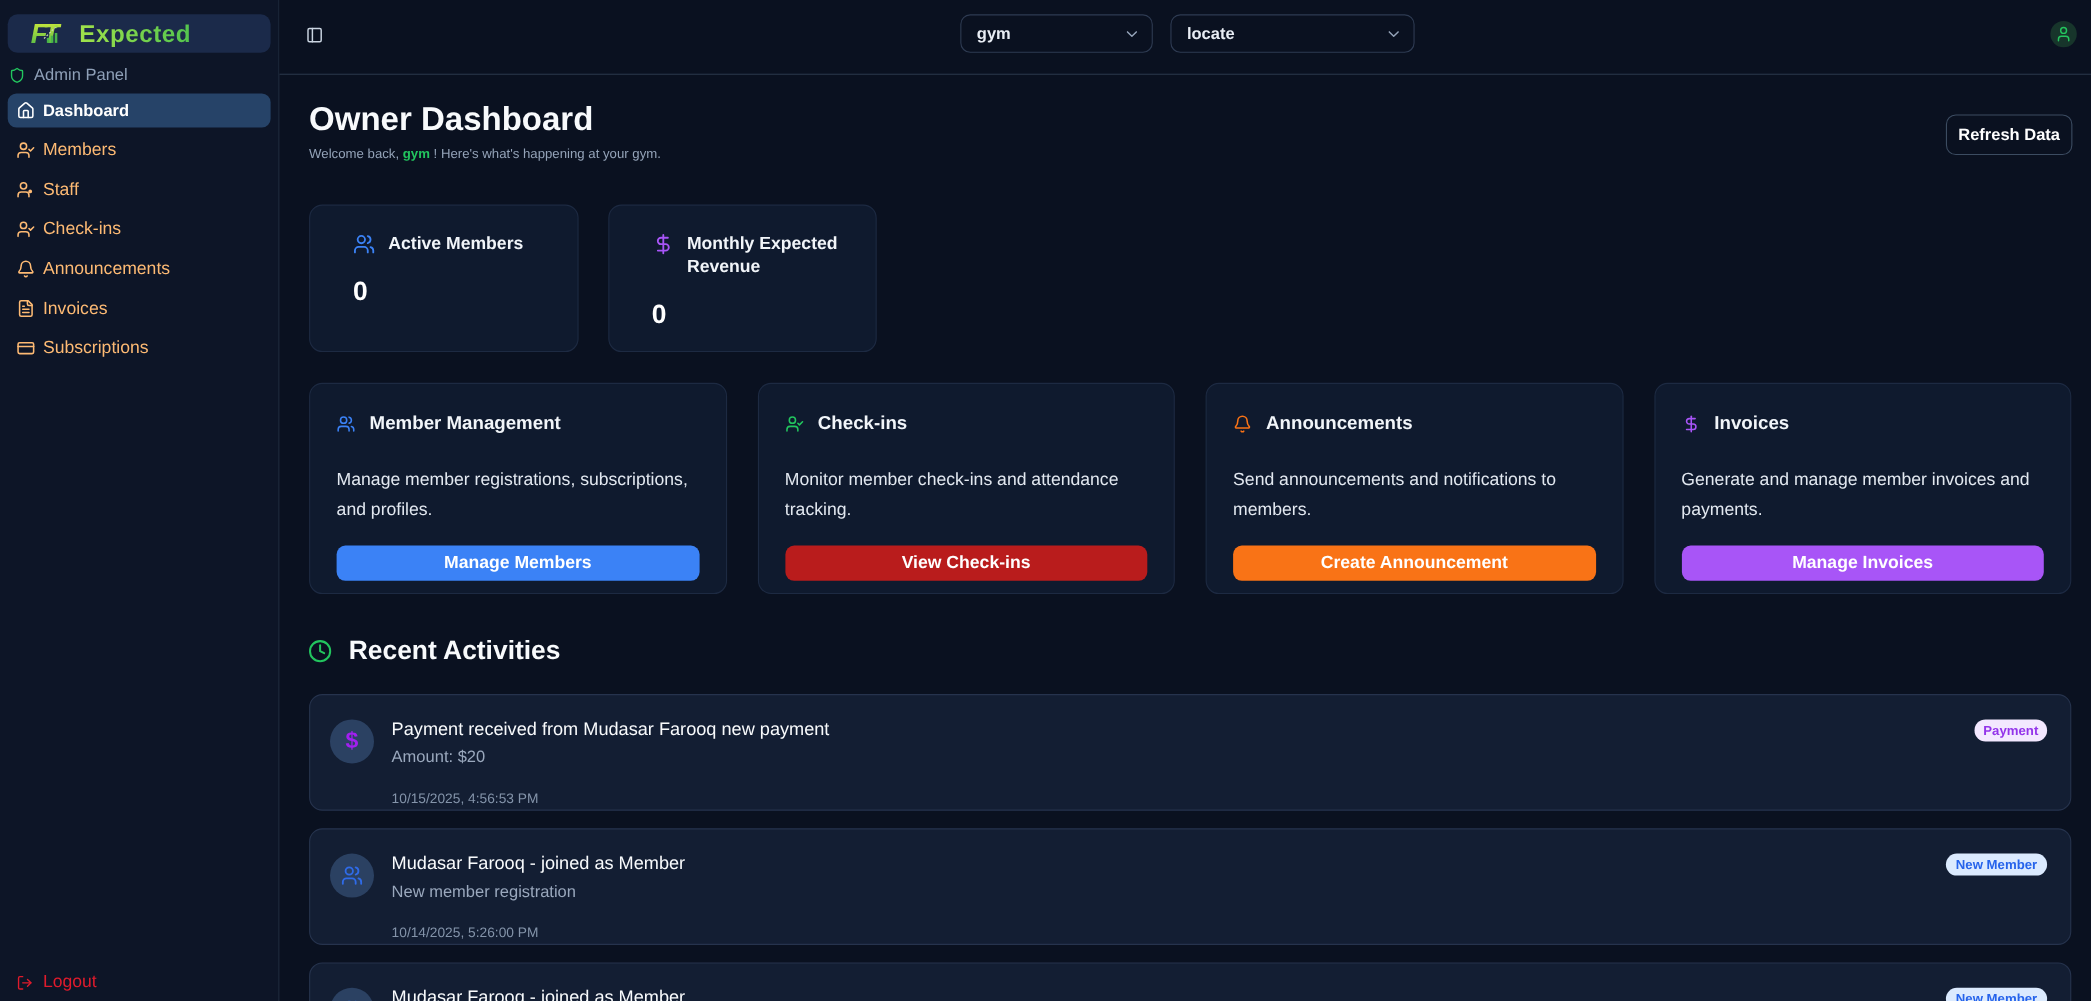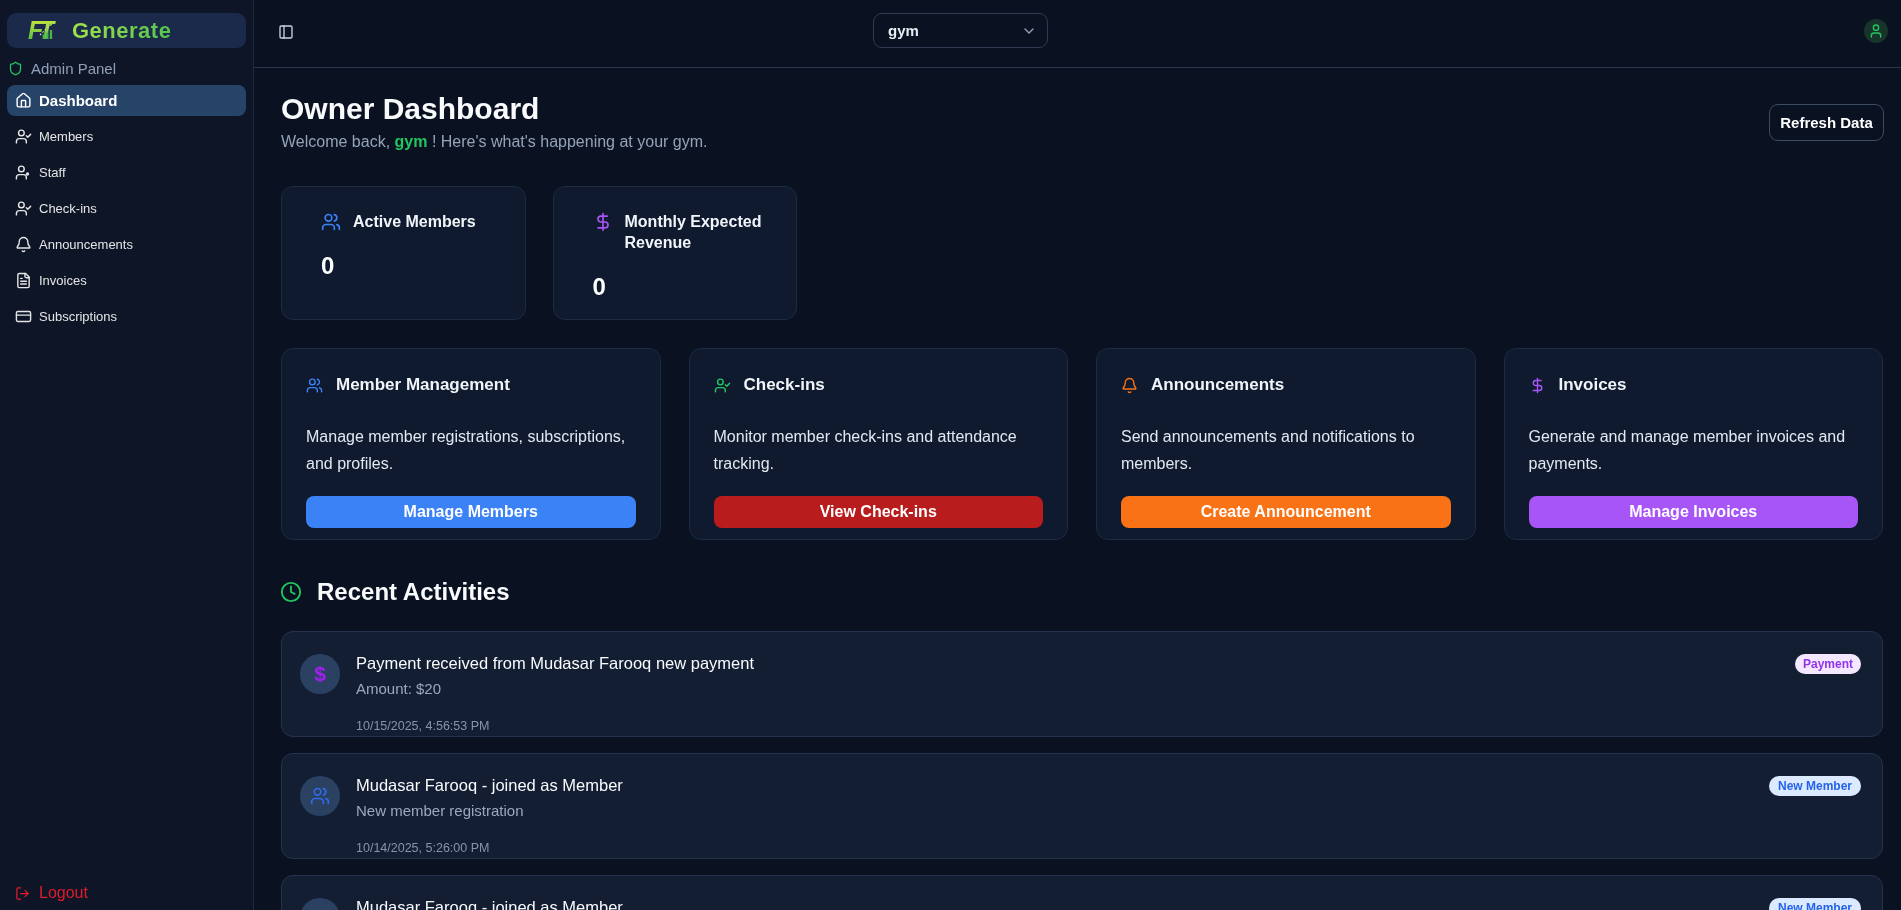--- a/index.html
+++ b/index.html
@@ -5,36 +5,36 @@
 *{margin:0;padding:0;box-sizing:border-box}
 html,body{width:1901px;height:910px;overflow:hidden}
 body{background:#0a1120;font-family:"Liberation Sans",sans-serif;position:relative}
 svg{display:block}
 
 .sidebar{position:absolute;left:0;top:0;width:254px;height:910px;background:#0d1527;border-right:1px solid #1f2a3d}
 .logo-box{position:absolute;left:7px;top:13px;width:239px;height:35px;background:#1b2a4a;border-radius:9px;display:flex;align-items:center;padding-left:21px}
 .logo-text{font-size:22px;font-weight:bold;margin-left:16px;letter-spacing:-0.8px;background:linear-gradient(90deg,#a0e24b,#53c44e);-webkit-background-clip:text;background-clip:text;color:transparent;letter-spacing:0.5px}
 .admin{position:absolute;left:8px;top:60px;display:flex;align-items:center;gap:8px;color:#8fa0b8;font-size:15px}
 .nav{position:absolute;left:7px;top:85px;width:239px}
-.nav-item{display:flex;align-items:center;gap:7px;height:31px;margin-bottom:5px;padding-left:8px;border-radius:8px;color:#e5e5e5;font-size:13px}
+.nav-item{display:flex;align-items:center;gap:7px;height:31px;margin-bottom:5px;padding-left:8px;border-radius:8px;color:#fdba74;font-size:16px}
 .nav-item.active{background:#264368;color:#fff;font-weight:bold;font-size:15px}
 .nav-item svg{flex:0 0 auto}
 .logout{position:absolute;left:15px;top:884px;display:flex;align-items:center;gap:9px;color:#e01b2c;font-size:16px}
 
 .topbar{position:absolute;left:254px;top:0;width:1647px;height:68px;border-bottom:1px solid #2a3649;background:#0a1120}
 .panel-ico{position:absolute;left:24px;top:24px;color:#cbd5e1}
 .select{position:absolute;top:13px;height:35px;border:1px solid #2e3b52;border-radius:9px;display:flex;align-items:center;color:#e8edf4;font-size:15px;padding-left:14px;font-weight:bold}
 .select .chev{position:absolute;right:10px;top:9px;color:#94a3b8}
 .sel1{left:619px;width:175px}
 .sel2{left:810px;width:222px}
 .avatar{position:absolute;left:1610px;top:19px;width:24px;height:24px;border-radius:50%;background:#17352b;display:flex;align-items:center;justify-content:center;color:#24c55e}
 
 .content{position:absolute;left:254px;top:0;width:1647px;height:910px}
 h1{position:absolute;left:27px;top:92px;font-size:30px;color:#f8fafc;font-weight:bold}
-.welcome{position:absolute;left:27px;top:133px;font-size:16px;color:#94a3b8}
+.welcome{position:absolute;left:27px;top:133px;font-size:12px;color:#94a3b8}
 .welcome b{color:#22c55e}
 .refresh{position:absolute;left:1515px;top:104px;width:115px;height:37px;border:1px solid #3c4c61;border-radius:9px;display:flex;align-items:center;justify-content:center;color:#fff;font-size:15px;font-weight:bold}
 
 .stats{position:absolute;left:27px;top:186px;width:1602px;display:grid;grid-template-columns:repeat(6,1fr);gap:27px}
 .stat-card{height:134px;background:#0f1a2e;border:1px solid #1d2a42;border-radius:12px;padding:24px 0 0 39px;display:flex;flex-direction:column;align-items:flex-start}
 .stat-inner{display:flex;flex-direction:column}
 .stat-title{display:flex;gap:12px}
 .stat-title svg{margin-top:1px;flex:0 0 auto}
 .stat-title span{font-size:16px;line-height:21px;font-weight:bold;color:#f1f5f9}
 .stat-val{font-size:24px;font-weight:bold;color:#fff;margin-top:20px}
@@ -77,21 +77,21 @@
       </linearGradient>
         </defs>
       <text x="0" y="21" font-family="Liberation Sans" font-weight="bold" font-style="italic" font-size="25" fill="url(#lg)">F</text>
       <text x="10.8" y="21" font-family="Liberation Sans" font-weight="bold" font-style="italic" font-size="25" fill="url(#lg)">T</text>
       <rect x="14.6" y="16.5" width="2.3" height="4.5" fill="#4ab549"></rect>
       <rect x="18.2" y="14.5" width="2.3" height="6.5" fill="#4ab549"></rect>
       <rect x="21.8" y="12" width="2.3" height="9" fill="#4ab549"></rect>
       <path d="M12 17 L23.5 5.8" stroke="#c9d6b4" stroke-width="1.1" stroke-dasharray="1.8 1.5" fill="none"></path>
       <path d="M24.5 4.8 l-3.2 0.6 2.5 2.4z" fill="#9ede3c"></path>
     </svg>
-    <span class="logo-text">Generate</span>
+    <span class="logo-text">Expected</span>
   </div>
   <div class="admin">
     <svg width="15" height="15" viewBox="0 0 24 24" fill="none" stroke="#22c55e" stroke-width="2" stroke-linecap="round" stroke-linejoin="round">
         <path d="M20 13c0 5-3.5 7.5-7.66 8.95a1 1 0 0 1-.67-.01C7.5 20.5 4 18 4 13V6a1 1 0 0 1 1-1c2 0 4.5-1.2 6.24-2.72a1 1 0 0 1 1.52 0C14.51 3.81 17 5 19 5a1 1 0 0 1 1 1z"></path>
       </svg>
     <span>Admin Panel</span>
   </div>
   <div class="nav">
     <div class="nav-item active">
       <svg width="17" height="17" viewBox="0 0 24 24" fill="none" stroke="currentColor" stroke-width="2" stroke-linecap="round" stroke-linejoin="round">
@@ -158,20 +158,25 @@
     <span>Logout</span>
   </div>
 </div>
 
 <div class="topbar">
   <svg class="panel-ico" width="16" height="16" viewBox="0 0 24 24" fill="none" stroke="currentColor" stroke-width="2" stroke-linecap="round" stroke-linejoin="round">
       <rect width="18" height="18" x="3" y="3" rx="2"></rect>
       <path d="M9 3v18"></path>
     </svg>
   <div class="select sel1">gym
+    <svg class="chev" width="16" height="16" viewBox="0 0 24 24" fill="none" stroke="currentColor" stroke-width="2" stroke-linecap="round" stroke-linejoin="round">
+        <path d="m6 9 6 6 6-6"></path>
+      </svg>
+  </div>
+  <div class="select sel2">locate
     <svg class="chev" width="16" height="16" viewBox="0 0 24 24" fill="none" stroke="currentColor" stroke-width="2" stroke-linecap="round" stroke-linejoin="round">
         <path d="m6 9 6 6 6-6"></path>
       </svg>
   </div>
   <div class="avatar">
     <svg width="16" height="16" viewBox="0 0 24 24" fill="none" stroke="currentColor" stroke-width="2" stroke-linecap="round" stroke-linejoin="round">
         <path d="M19 21v-2a4 4 0 0 0-4-4H9a4 4 0 0 0-4 4v2"></path>
         <circle cx="12" cy="7" r="4"></circle>
       </svg>
   </div>

